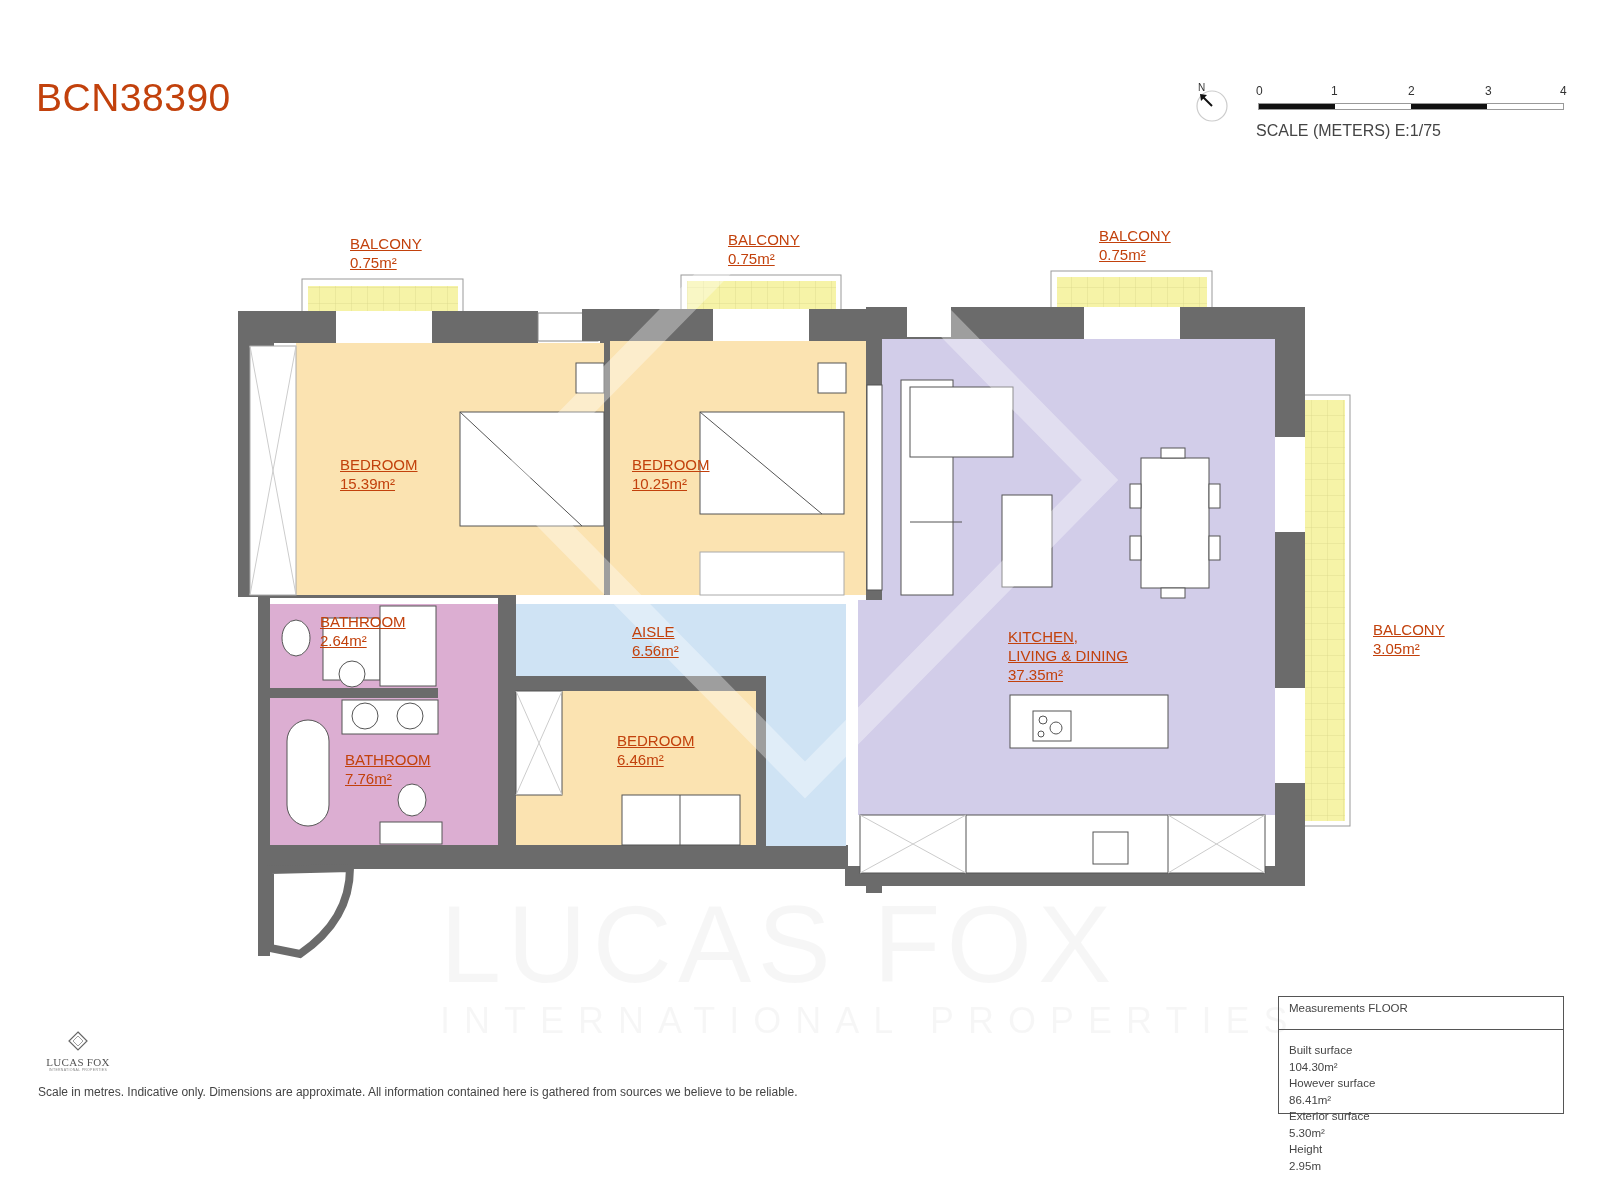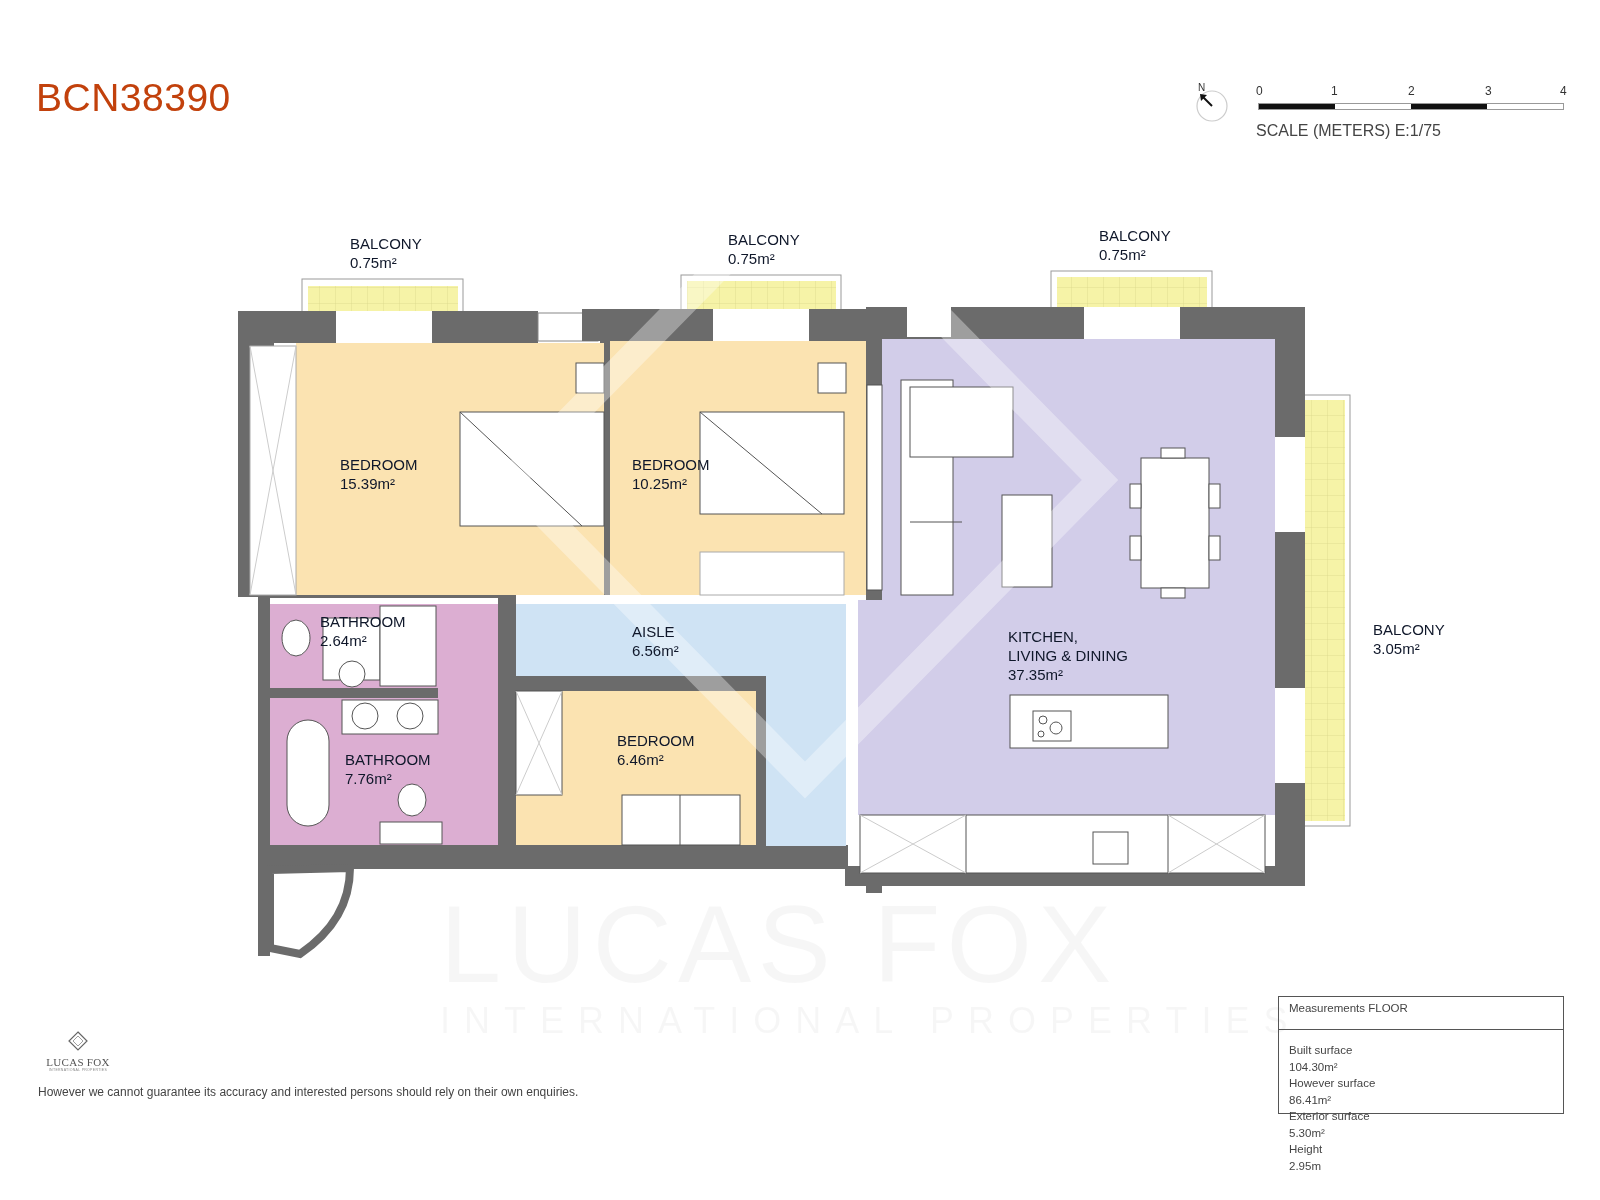--- a/index.html
+++ b/index.html
@@ -6,21 +6,21 @@
   body { width:1600px; height:1200px; position:relative; overflow:hidden; font-family:"Liberation Sans", sans-serif; color:#1a1a1a; }
   .abs { position:absolute; }
   .ref-title { left:36px; top:76px; font-size:39px; letter-spacing:0.5px; color:#c2410c; }
   .compass { left:1192px; top:86px; width:36px; height:36px; }
   .scale { left:1256px; top:84px; width:310px; height:60px; }
   .scale-tick { position:absolute; top:0; font-size:12px; color:#333; }
   .scale-bar { position:absolute; top:19px; left:2px; width:306px; height:7px; border:1px solid #999; box-sizing:border-box; display:flex; }
   .scale-bar div { flex:1; }
   .scale-label { position:absolute; top:38px; left:0; font-size:16px; color:#444; }
   svg.plan { position:absolute; left:0; top:0; }
-  .room-label { position:absolute; font-size:15px; line-height:19px; color:#0f172a; }
+  .room-label { position:absolute; font-size:15px; line-height:19px; color:#c2410c;text-decoration:underline; }
   .meas { left:1278px; top:996px; width:286px; height:118px; border:1px solid #555; box-sizing:border-box; font-size:11.5px; color:#444; }
   .meas-title { padding:5px 10px 15px 10px; border-bottom:1px solid #555; }
   .meas-row { display:flex; justify-content:space-between; padding:0 20px 0 10px; line-height:16.5px;flex-direction:column; }
   .meas-rows { padding-top:12px; }
   .logo { left:38px; top:1030px; width:80px; text-align:center; }
   .logo-name { font-family:"Liberation Serif", serif; font-size:11px; color:#555; letter-spacing:0.3px; }
   .logo-sub { font-size:3.5px; color:#888; letter-spacing:0.3px; }
   .disclaimer { left:38px; top:1084px; font-size:12px; line-height:16.5px; color:#444; }
   .wm { position:absolute; color:rgba(0,0,0,0.035); font-family:"Liberation Sans", sans-serif; pointer-events:none; }
 </style>
@@ -239,14 +239,14 @@
 <div class="abs logo">
   <svg width="22" height="22" viewBox="0 0 22 22">
     <path d="M11 2 L20 11 L11 20 L2 11 Z" fill="none" stroke="#666" stroke-width="1.2"></path>
     <path d="M11 6 L16 11 L11 16 L6 11 Z" fill="none" stroke="#888" stroke-width="0.8"></path>
   </svg>
   <div class="logo-name">LUCAS FOX</div>
   <div class="logo-sub">INTERNATIONAL PROPERTIES</div>
 </div>
 
 <div class="abs disclaimer">
-  <div>However we cannot guarantee its accuracy and interested persons should rely on their own enquiries.</div>
+  <div>Scale in metres. Indicative only. Dimensions are approximate. All information contained here is gathered from sources we believe to be reliable.</div>
 </div>
 
 </body></html>

